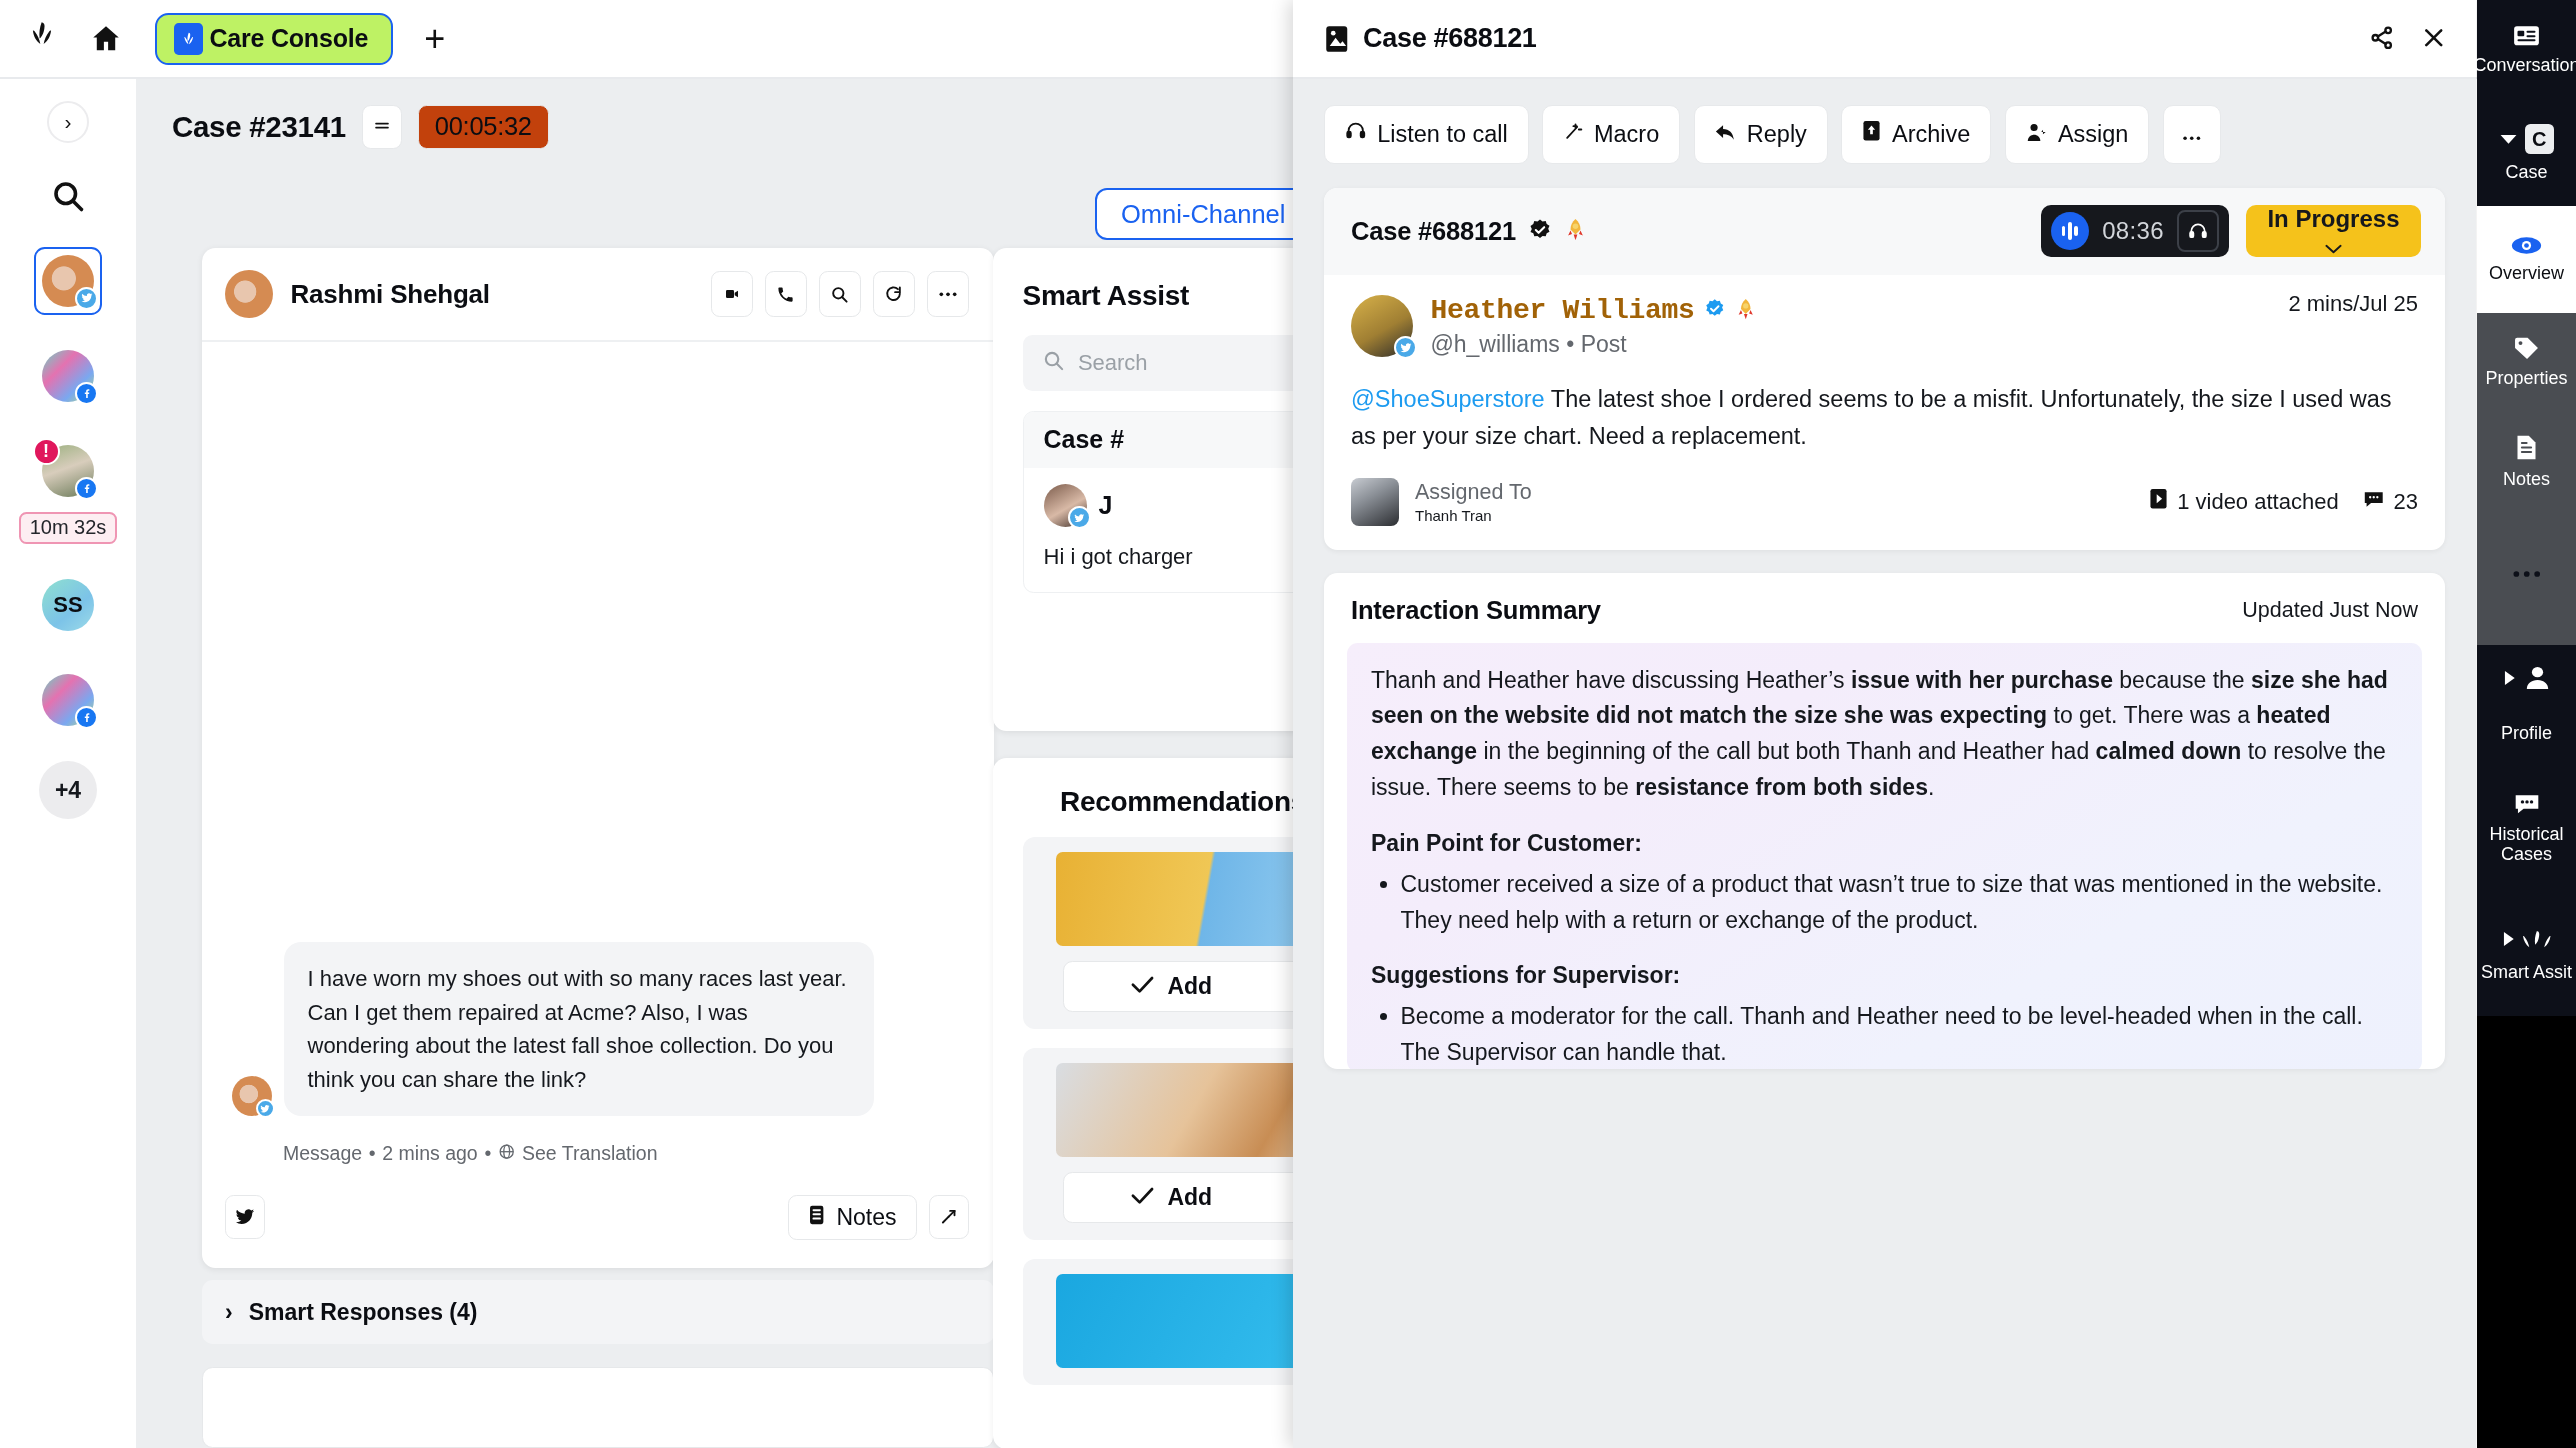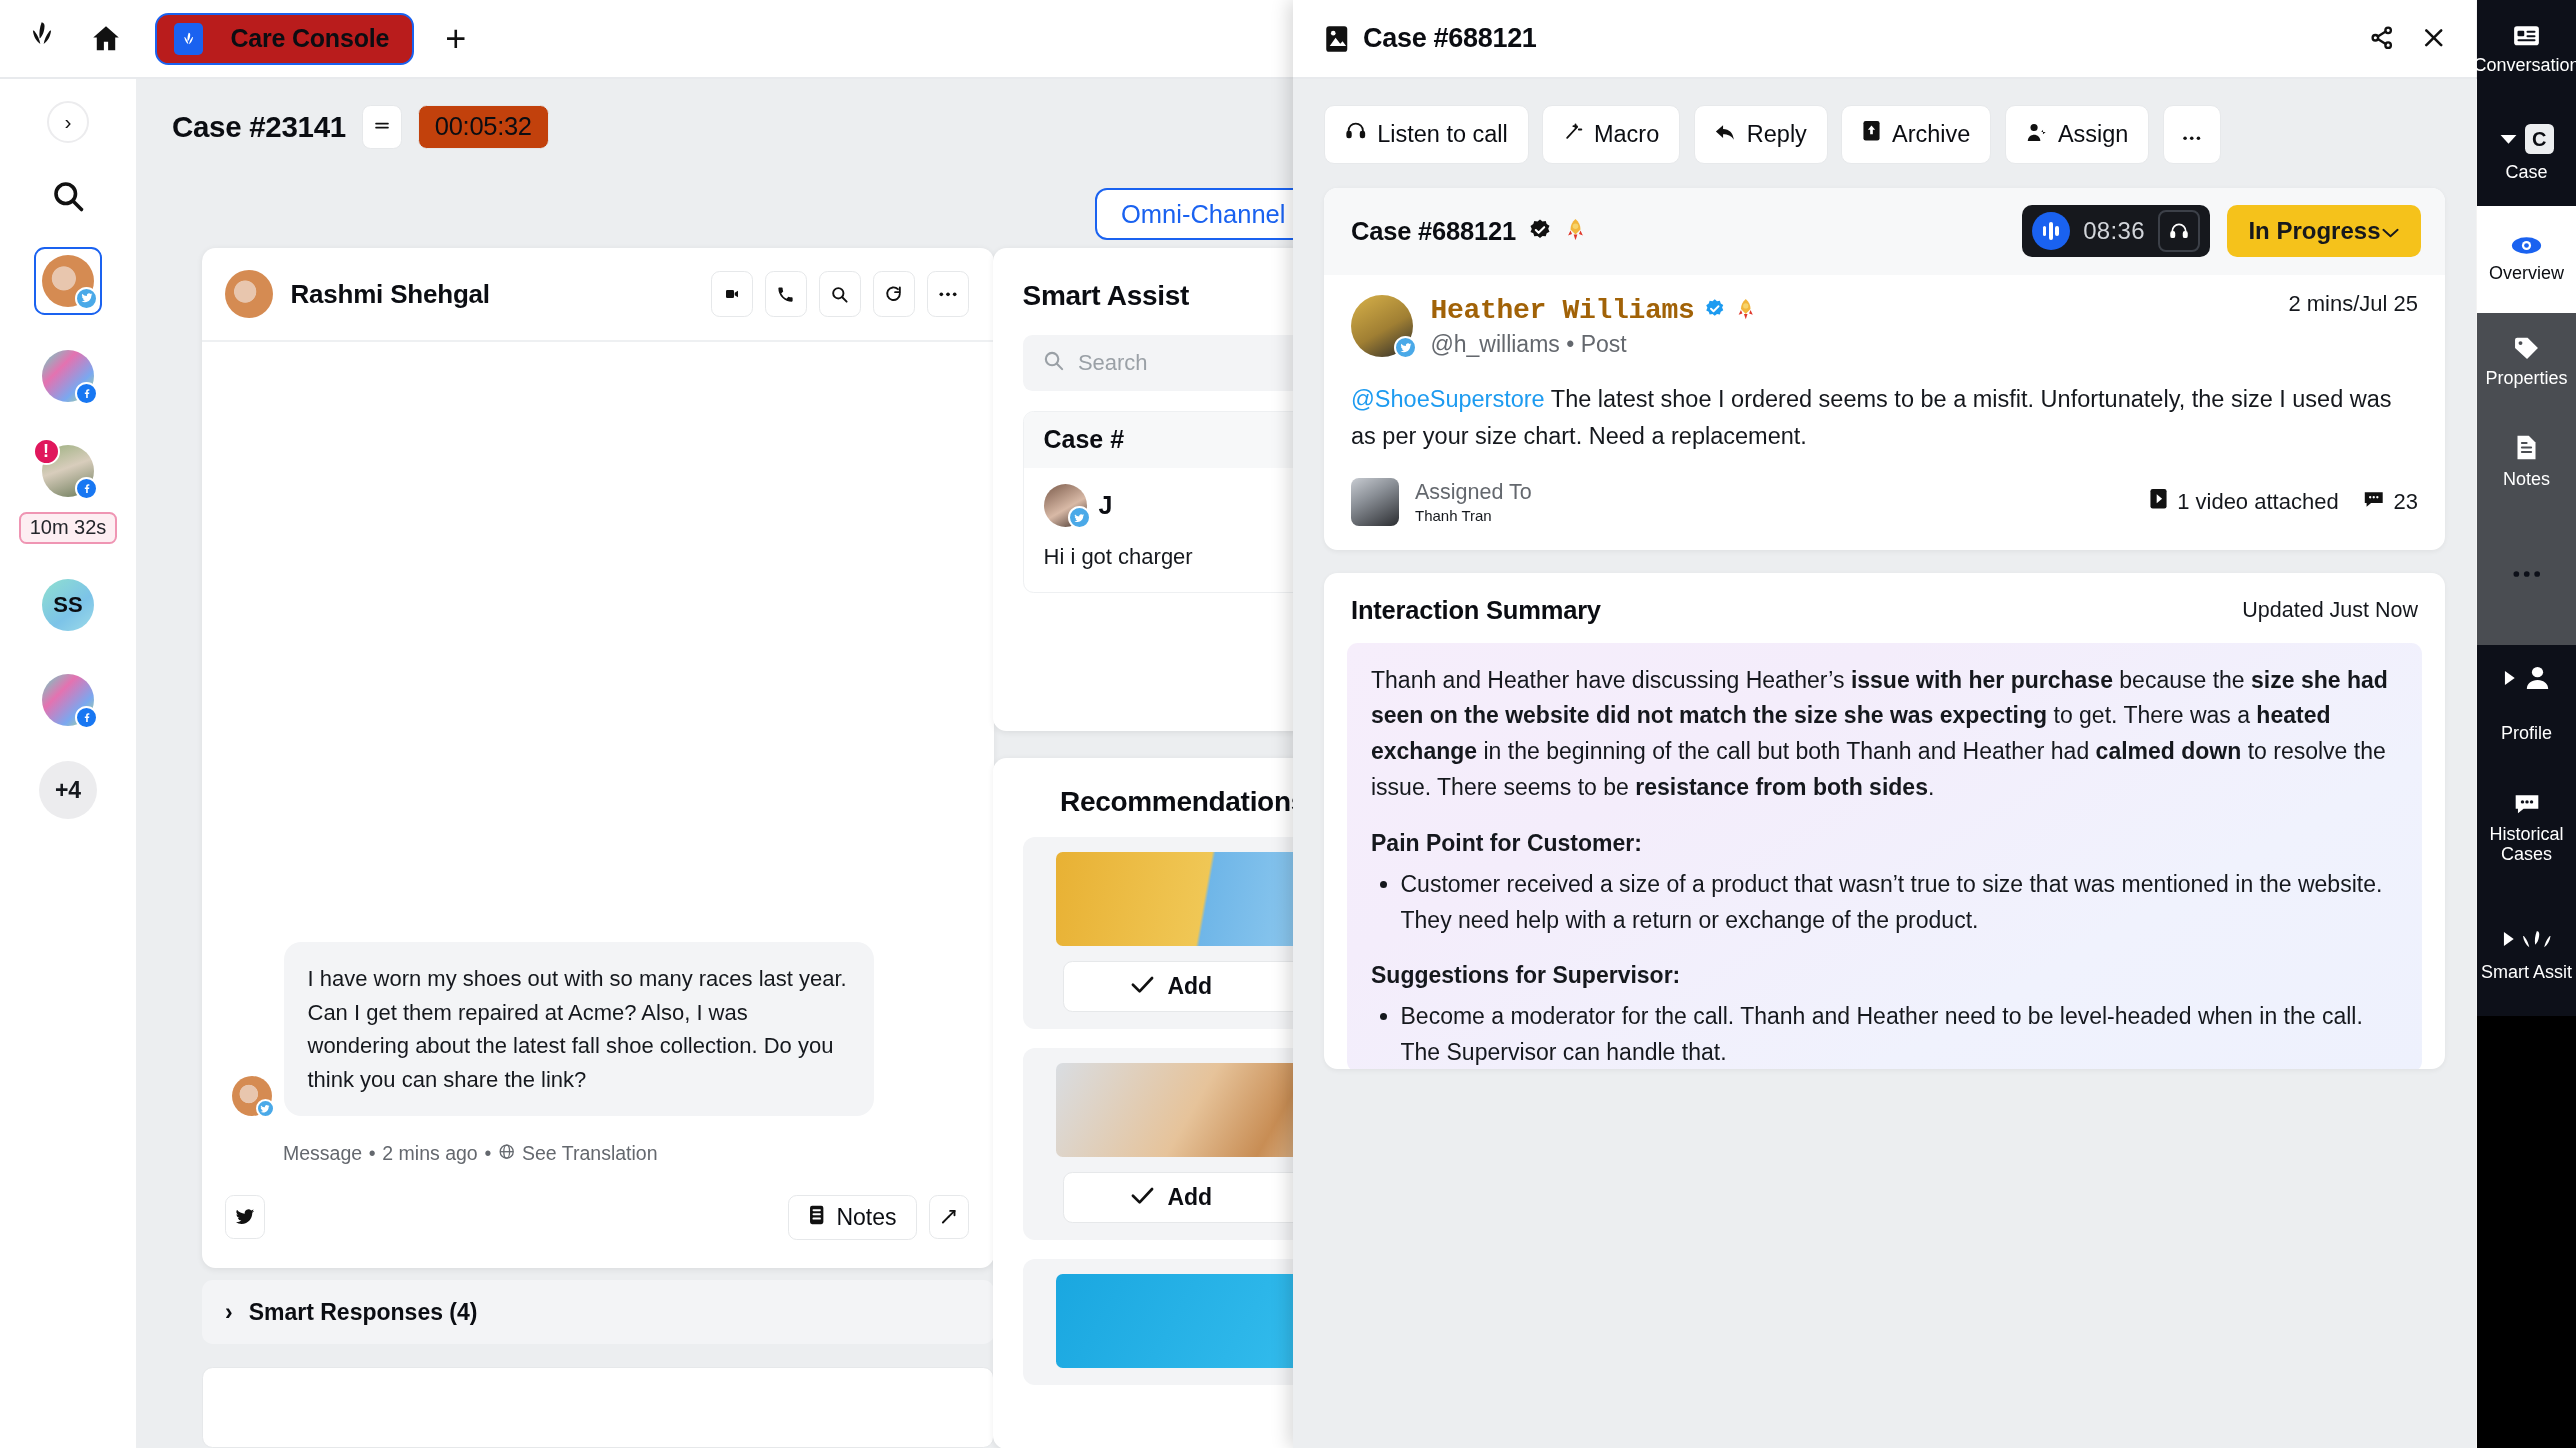--- a/index.html
+++ b/index.html
@@ -15,22 +15,22 @@
   .topbar {
     position: absolute; left: 0; top: 0; width: 2576px; height: 79px;
     background: #ffffff; border-bottom: 2px solid #e8eaed;
     display: flex; align-items: center; padding-left: 23px; gap: 0;
   }
   .brand-logo { width: 40px; height: 38px; display:flex; align-items:center; justify-content:center; }
   .home-btn { width: 47px; height: 40px; margin-left: 19px; display:flex; align-items:center; justify-content:center; }
   .tab-pill {
     margin-left: 25.5px;
     height: 52px; border: 2.7px solid #1a62f0; border-radius: 13.4px;
-    display: flex; align-items: center; gap: 27px; padding: 0 23px 0 17.4px;
-    background: #b91c1c;
+    display: flex; align-items: center; gap: 6px; padding: 0 23px 0 17.4px;
+    background: #bef264;
   }
   .tab-pill .tabicon { width: 29.5px; height: 32px; border-radius: 4.7px; background:#1a62f0;
         display:flex; align-items:center; justify-content:center; position:relative; }
   .tab-pill .tabicon:after{ content:''; position:absolute; right:-4.7px; bottom:-3.4px; width:27px;height:29.5px;
         border-radius:4.7px; background:#5f8df5; z-index:-1;}
   .tab-pill .tablabel { font-size: 25px; font-weight: 700; color: #0b0d12; letter-spacing:-0.2px;}
   .plus-btn { margin-left: 31px; font-size: 36px; color:#111; line-height:1; font-weight:400; }
 
   
   .left-rail {
@@ -208,21 +208,21 @@
   .call-wave { width: 38px; height:38px; border-radius:50%; background:#1a62f0; display:flex;
       align-items:center; justify-content:center; gap:2.7px;}
   .call-wave i { display:block; width:3.4px; background:#fff; border-radius:2px;}
   .call-time { font-size: 24px; color:#d2d5da; letter-spacing:0.3px;}
   .call-head {
     width: 42px; height: 42px; border-radius: 8px; border:2px solid #3c4048;
     display:flex;align-items:center;justify-content:center;
   }
   .status-btn {
     background:#f5c21b; border-radius:10px; height:52px; display:flex; align-items:center; gap:0;
-    padding: 0 21.5px; font-size:24px; font-weight:700; color:#16181d;
+    padding: 0 21.5px; font-size:24px; font-weight:700; color:#16181d;flex-direction:column;
   }
   .cc-body { padding: 20px 27px 24px 27px; position:relative;}
   .cc-time { position:absolute; right: 27px; top: 16px; font-size:22px; color:#15181d;}
   .cc-user { display:flex; align-items:flex-start; gap: 17.4px; }
   .cc-av { width: 62px; height:62px; border-radius:50%; position:relative;
       background: linear-gradient(150deg,#d8b24a 0%,#a07f33 55%,#2a2a2a 100%);}
   .cc-name-row { display:flex; align-items:center; gap:9.4px; }
   .cc-name { font-size:28px; font-weight:700; color:#a16207; letter-spacing:-0.3px;font-family:Liberation Mono, monospace;}
   .cc-handle { margin-top: 5.4px; font-size:23px; color:#64686e;}
   .cc-text { margin-top: 23px; font-size:23.5px; line-height:1.58; color:#15181d; }

